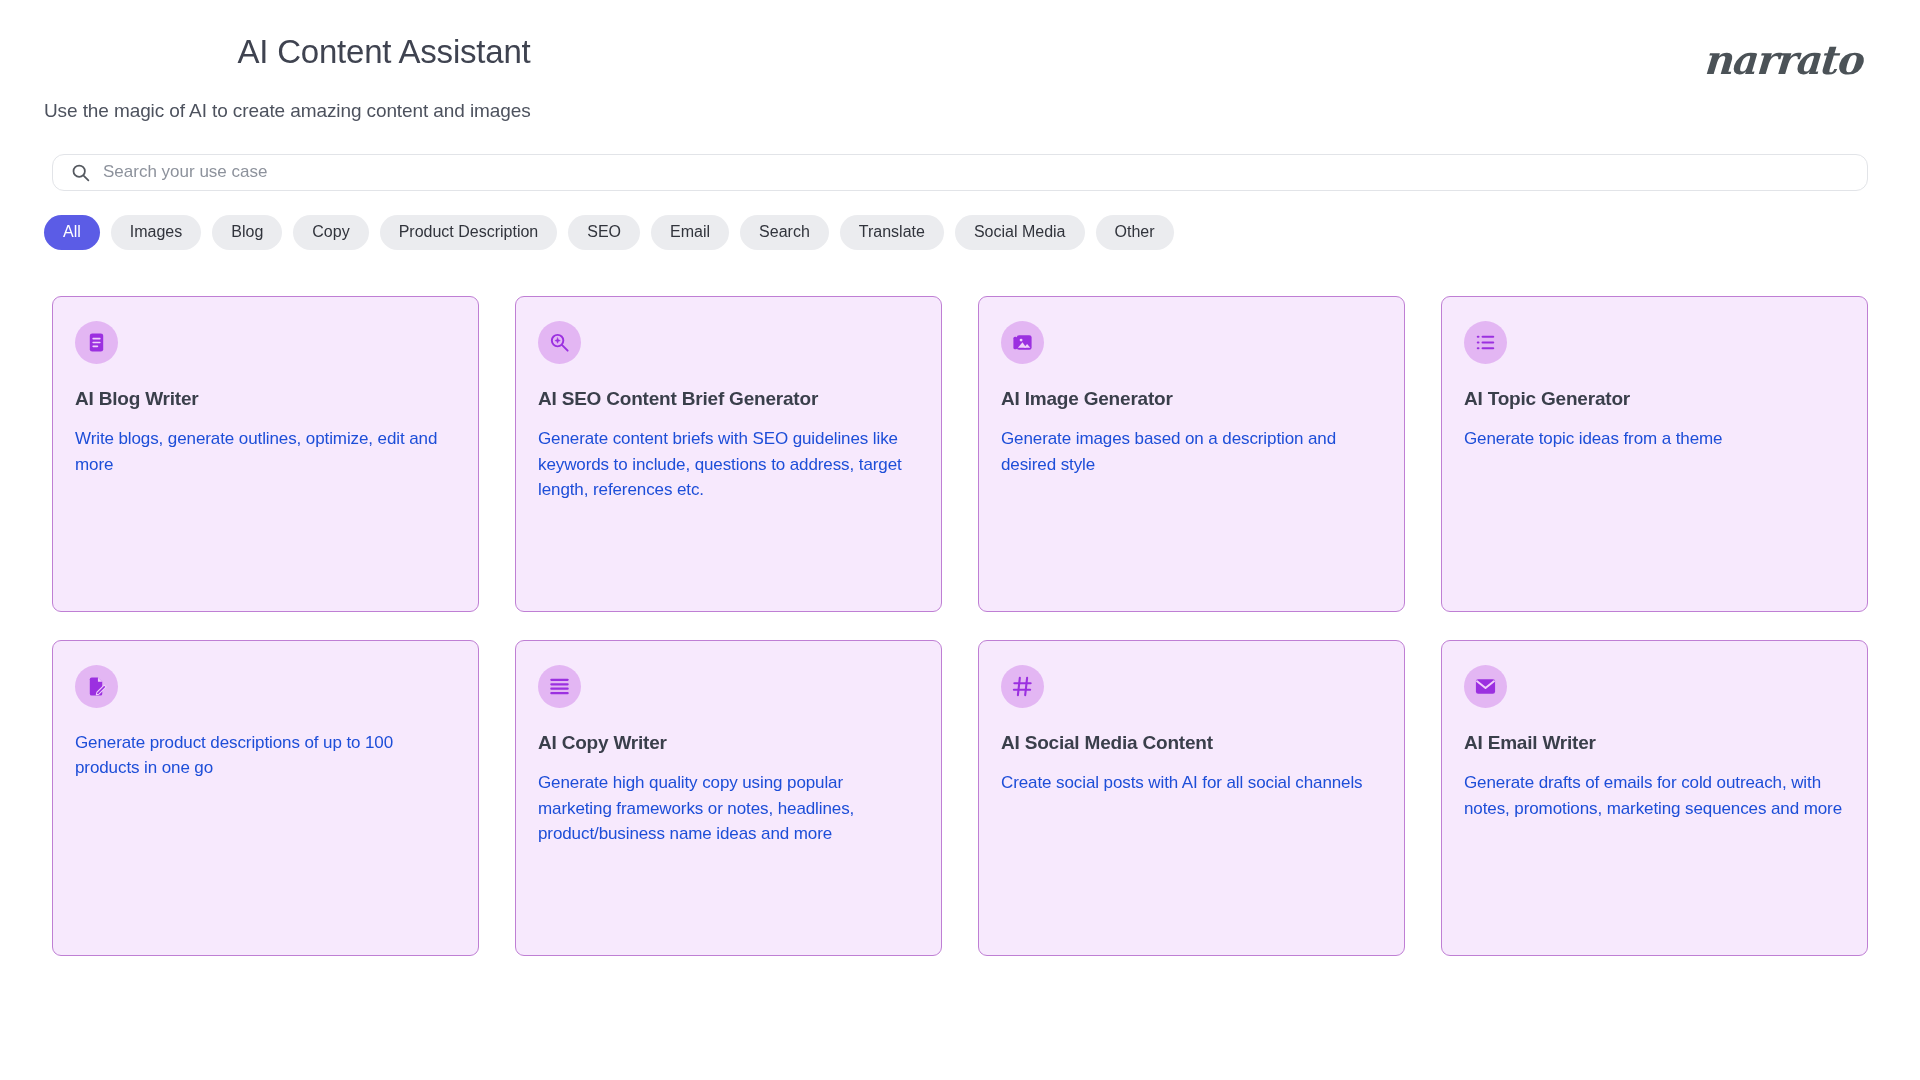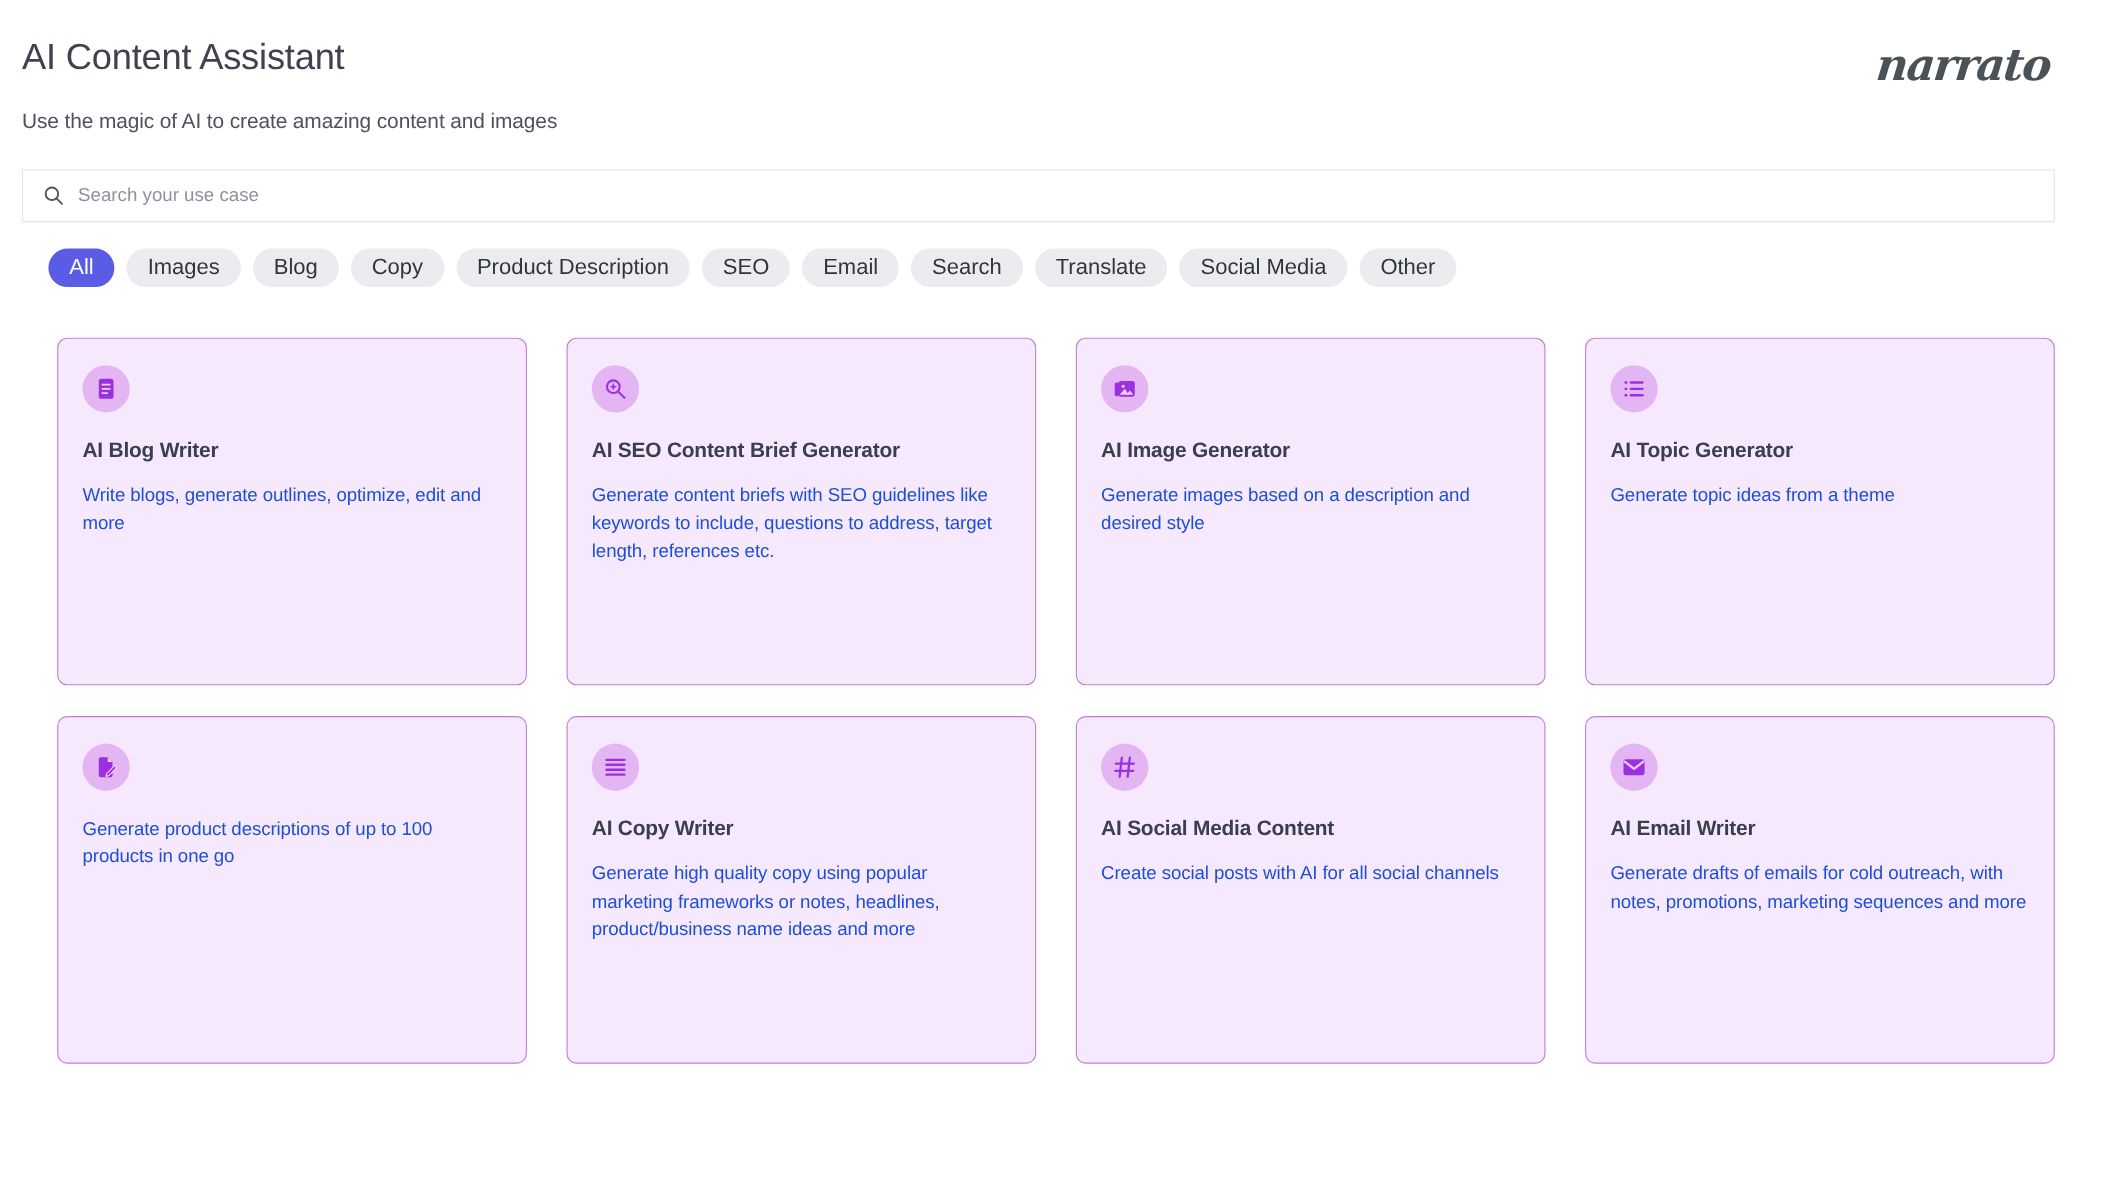--- a/index.html
+++ b/index.html
@@ -15,24 +15,25 @@
   .page {
     position: relative;
     width: 1920px;
     height: 1080px;
     padding: 0;
   }
 
   
   .header {
     position: relative;
-    padding: 28px 52px 0 20px;
+    padding: 28px 52px 0 44px;
     display: flex;
     justify-content: space-between;
     align-items: flex-start;
+    text-align: right;
   }
 
   .header-text { padding-top: 4px; }
 
   .page-title {
     font-size: 33px;
     font-weight: 400;
     color: #3f4350;
     letter-spacing: -0.2px;
     line-height: 1.2;
@@ -55,24 +56,24 @@
     font-size: 40px;
     color: #4b5257;
     letter-spacing: -1.5px;
     transform: skewX(-6deg);
     line-height: 1;
     white-space: nowrap;
   }
 
   
   .search-wrap {
-    margin: 32px 52px 0 20px;
-    height: 48px;
+    margin: 32px 52px 0 52px;
+    height: 37px;
     border: 1px solid #e2e4e8;
-    border-radius: 1px;
+    border-radius: 12px;
     background: #fff;
     display: flex;
     align-items: center;
     padding: 0 14px;
   }
 
   .search-icon {
     width: 21px;
     height: 21px;
     flex: 0 0 21px;
@@ -103,21 +104,21 @@
     gap: 11px;
     align-items: center;
   }
 
   .chip {
     height: 35px;
     padding: 1px 19px;
     border-radius: 18px;
     background: #ebecef;
     color: #31343c;
-    font-size: 20px;
+    font-size: 16px;
     font-weight: 400;
     display: inline-flex;
     align-items: center;
     justify-content: center;
     white-space: nowrap;
     border: none;
     font-family: "Liberation Sans", sans-serif;
     cursor: pointer;
   }
 

